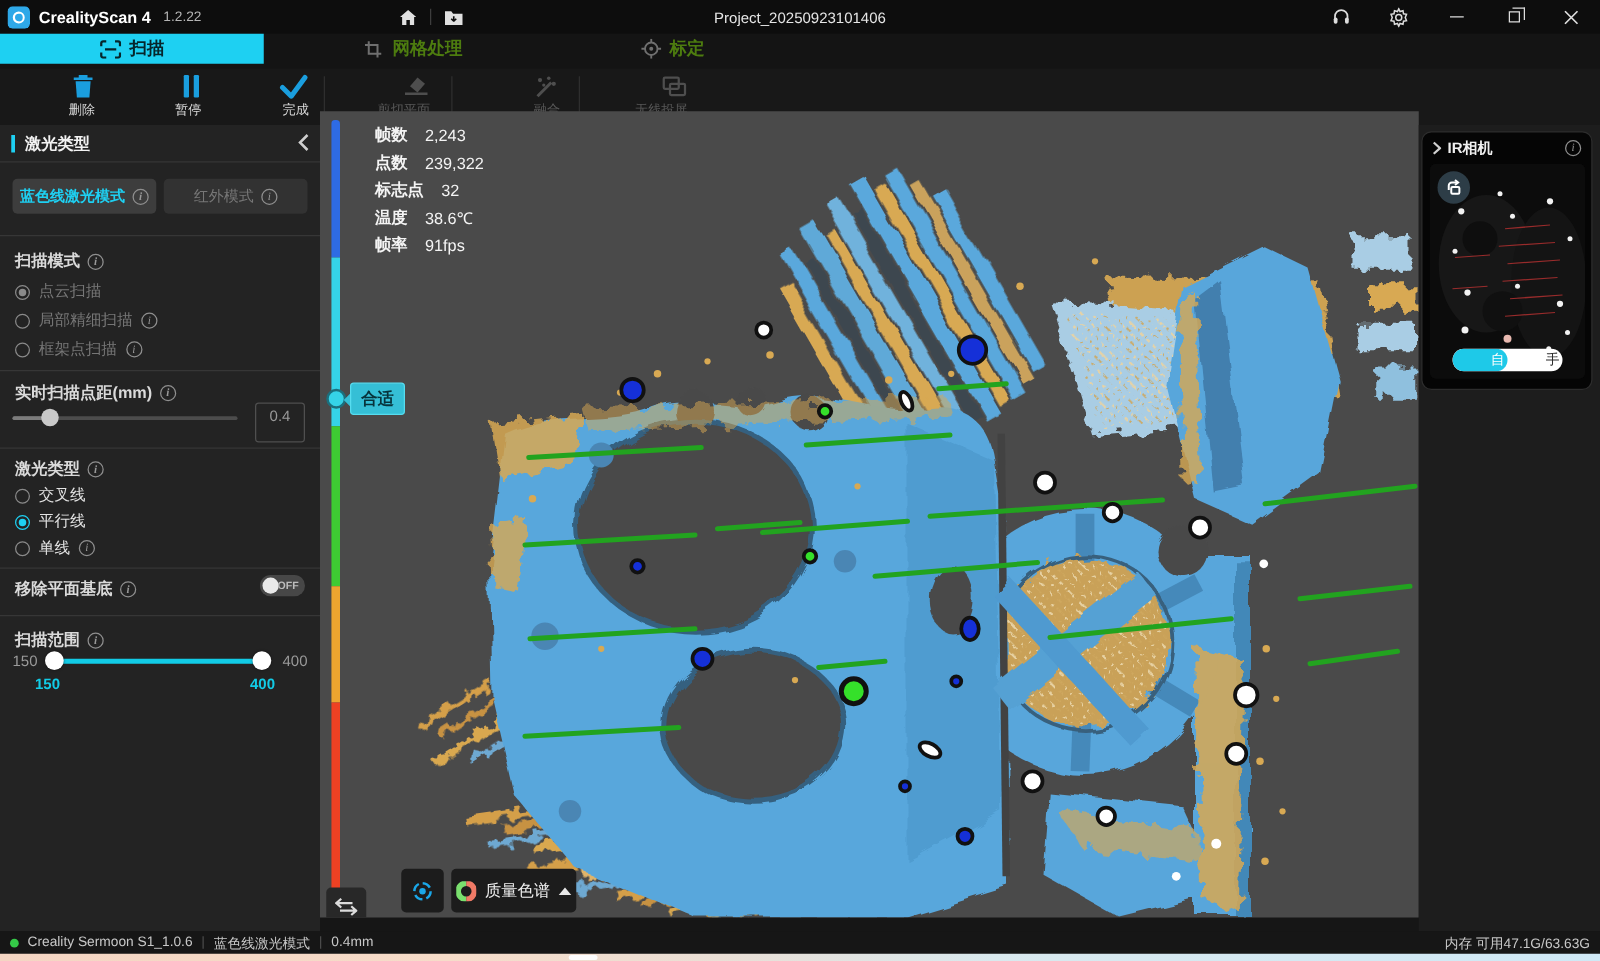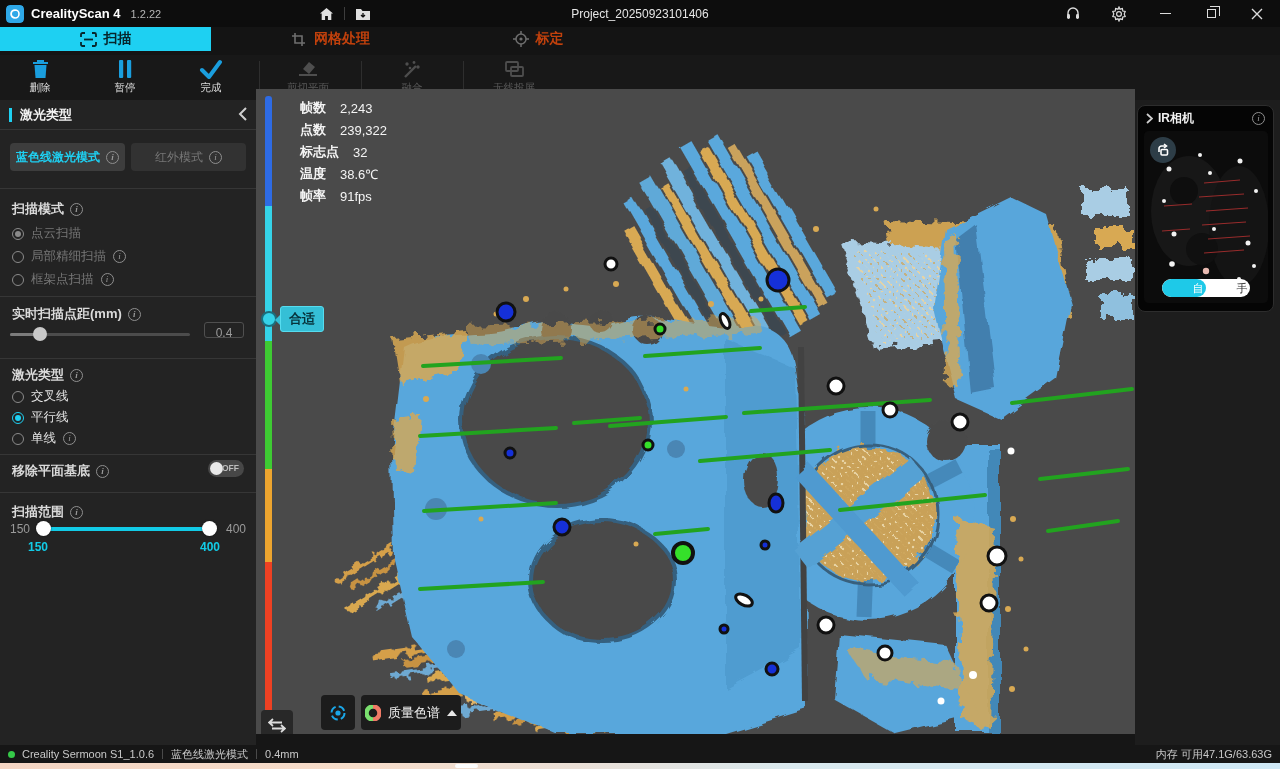--- a/index.html
+++ b/index.html
@@ -18,27 +18,27 @@
   .winctrl { position:absolute; right:0; top:0; height:27px; display:flex; align-items:center; }
   .winbtn { width:46px; height:27px; display:flex; align-items:center; justify-content:center; color:#dcdcdc; font-size:13px; cursor:pointer; }
   .min-glyph { width:11px; height:1.5px; background:#dcdcdc; }
   .restore-glyph { position:relative; width:9px; height:9px; border:1.2px solid #dcdcdc; }
   .restore-glyph::after { content:""; position:absolute; left:2px; top:-4.5px; width:9px; height:9px; border:1.2px solid #dcdcdc; border-left:none; border-bottom:none; }
 
   
   .tabbar { position:absolute; top:27px; left:0; width:1280px; height:28px; background:#141414; }
   .tab { position:absolute; top:0; height:24px; display:flex; align-items:center; justify-content:center; gap:7px; font-size:14px; font-weight:bold; }
   .tab.active { left:0; width:211px; background:#1ed0f2; color:#06262c; cursor:default; }
-  .tab.inactive { color:#c2410c; cursor:pointer; }
+  .tab.inactive { color:#4d7c0f; cursor:pointer; }
   .tab2 { left:238px; width:185px; }
   .tab3 { left:468px; width:140px; }
 
   
   .toolbar { position:absolute; top:55px; left:0; width:1280px; height:45px; background:#181818; }
-  .tool { position:absolute; top:4px; width:72px; display:flex; flex-direction:column; align-items:center; gap:2px; cursor:pointer; }
+  .tool { position:absolute; top:4px; width:72px; display:flex; flex-direction:column; align-items:flex-end; gap:2px; cursor:pointer; }
   .tool .lbl { font-size:10.5px; color:#dcdcdc; }
   .tool.disabled { cursor:default; }
   .tool.disabled .lbl { color:#585858; }
   .tool-sep { position:absolute; top:6px; width:1px; height:33px; background:#2e2e2e; }
 
   
   .panel { position:absolute; top:100px; left:0; width:256px; height:645px; background:#232323; }
   .panel-h { position:relative; height:30px; display:flex; align-items:center; border-bottom:1px solid #363636; }
   .panel-h .bar { width:3px; height:14px; background:#1ed0f2; margin-left:9px; }
   .panel-h .t { margin-left:8px; font-size:13px; font-weight:bold; color:#f2f2f2; }
@@ -51,21 +51,21 @@
   .sect-title { position:absolute; left:12px; font-size:13px; font-weight:bold; color:#dadada; display:flex; align-items:center; gap:6px; }
   .radio-row { position:absolute; left:12px; display:flex; align-items:center; gap:7px; font-size:12.5px; color:#e3e3e3; cursor:pointer; }
   .radio-row.disabled { color:#767676; cursor:default; }
   .radio { width:12px; height:12px; border-radius:50%; border:1.5px solid #8a8a8a; position:relative; flex:none; }
   .radio.sel-dis { border-color:#8a8a8a; } .radio.sel-dis::after { content:""; position:absolute; inset:2px; border-radius:50%; background:#8a8a8a; }
   .radio.sel { border-color:#1ed0f2; } .radio.sel::after { content:""; position:absolute; inset:2px; border-radius:50%; background:#1ed0f2; }
   .info { width:13px; height:13px; border-radius:50%; border:1px solid #8f8f8f; color:#9a9a9a; font-size:9px; line-height:11px; text-align:center; font-style:italic; font-family:"Liberation Serif",serif; flex:none; }
   .slider-track { position:absolute; height:3px; border-radius:2px; background:#4c4c4c; }
   .slider-fill { position:absolute; height:3px; border-radius:2px; background:#7c7c7c; }
   .slider-knob { position:absolute; width:14px; height:14px; border-radius:50%; background:#c9c9c9; cursor:pointer; }
-  .valbox { position:absolute; width:40px; height:16px; border:1px solid #4f4f4f; border-radius:3px; color:#9a9a9a; font-size:12px; text-align:center; line-height:20px; background:transparent; }
+  .valbox { position:absolute; width:40px; height:32px; border:1px solid #4f4f4f; border-radius:3px; color:#9a9a9a; font-size:12px; text-align:center; line-height:20px; background:transparent; }
   .toggle { position:absolute; width:36px; height:17px; border-radius:9px; background:#474747; cursor:pointer; }
   .toggle .knob { position:absolute; left:2px; top:2px; width:13px; height:13px; border-radius:50%; background:#e9e9e9; }
   .toggle .st { position:absolute; right:5px; top:3px; font-size:8.5px; color:#bdbdbd; font-weight:bold; }
   .range-lab { position:absolute; font-size:12px; color:#9a9a9a; }
   .range-track { position:absolute; height:4px; border-radius:2px; background:#12cbe6; }
   .range-knob { position:absolute; width:15px; height:15px; border-radius:50%; background:#fff; box-shadow:0 0 2px rgba(0,0,0,.6); cursor:pointer; }
   .range-val { position:absolute; font-size:12px; font-weight:bold; color:#12cbe6; }
 
   
   .viewport { position:absolute; top:89px; left:256px; width:879px; height:645px; background:#4a4a4a; overflow:hidden; }

